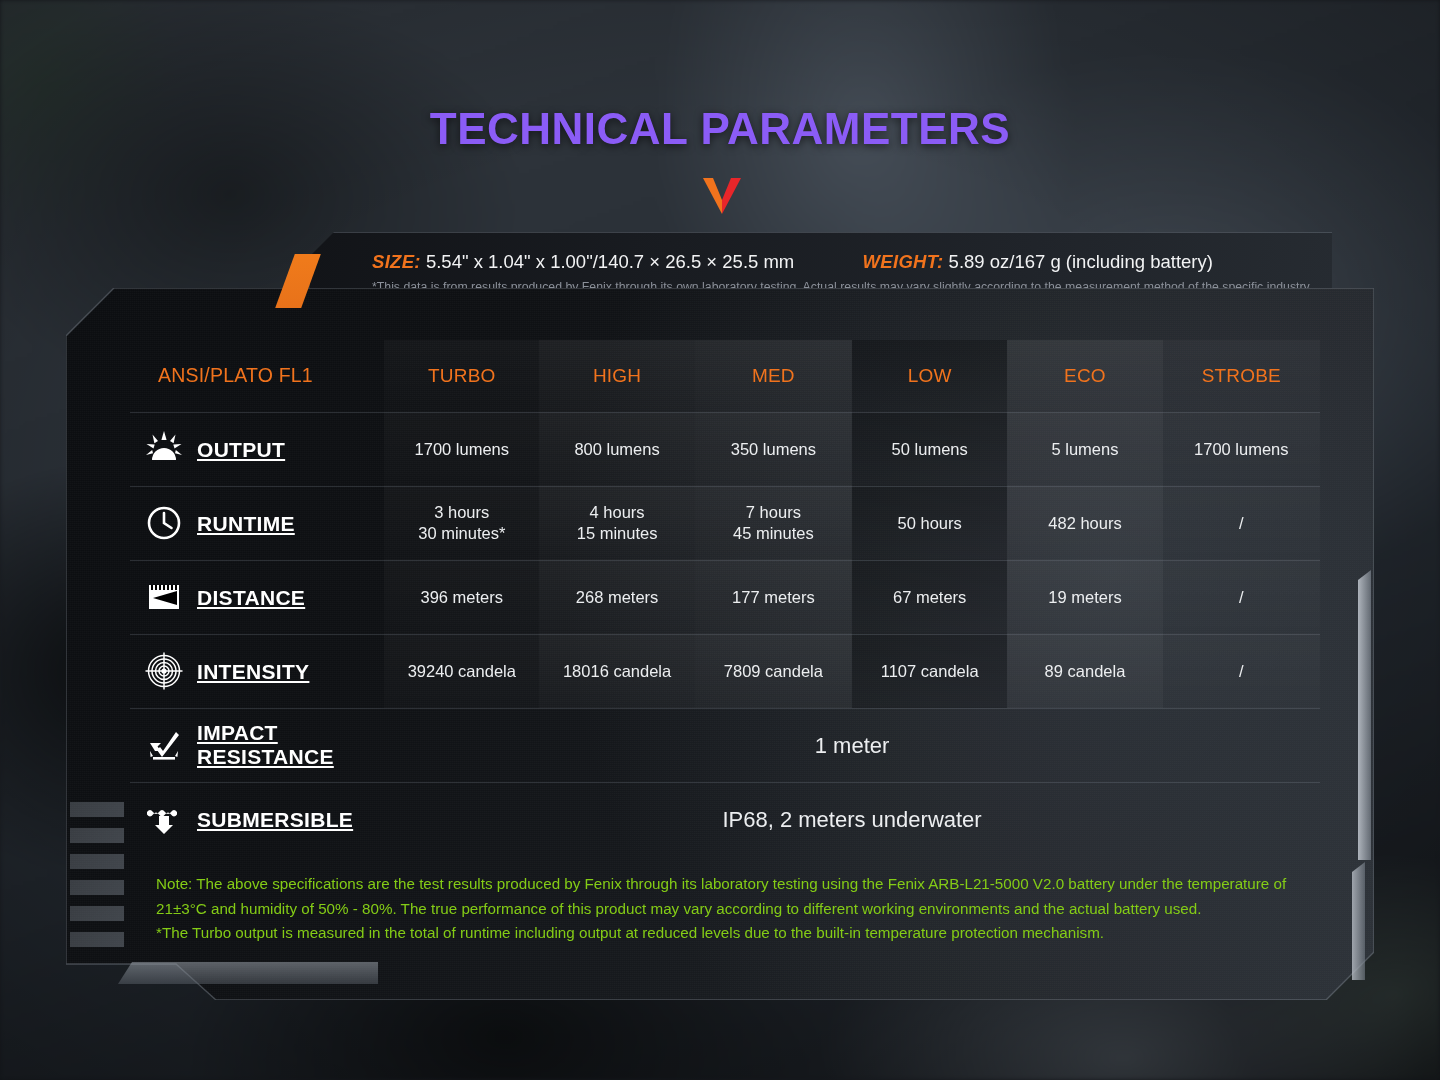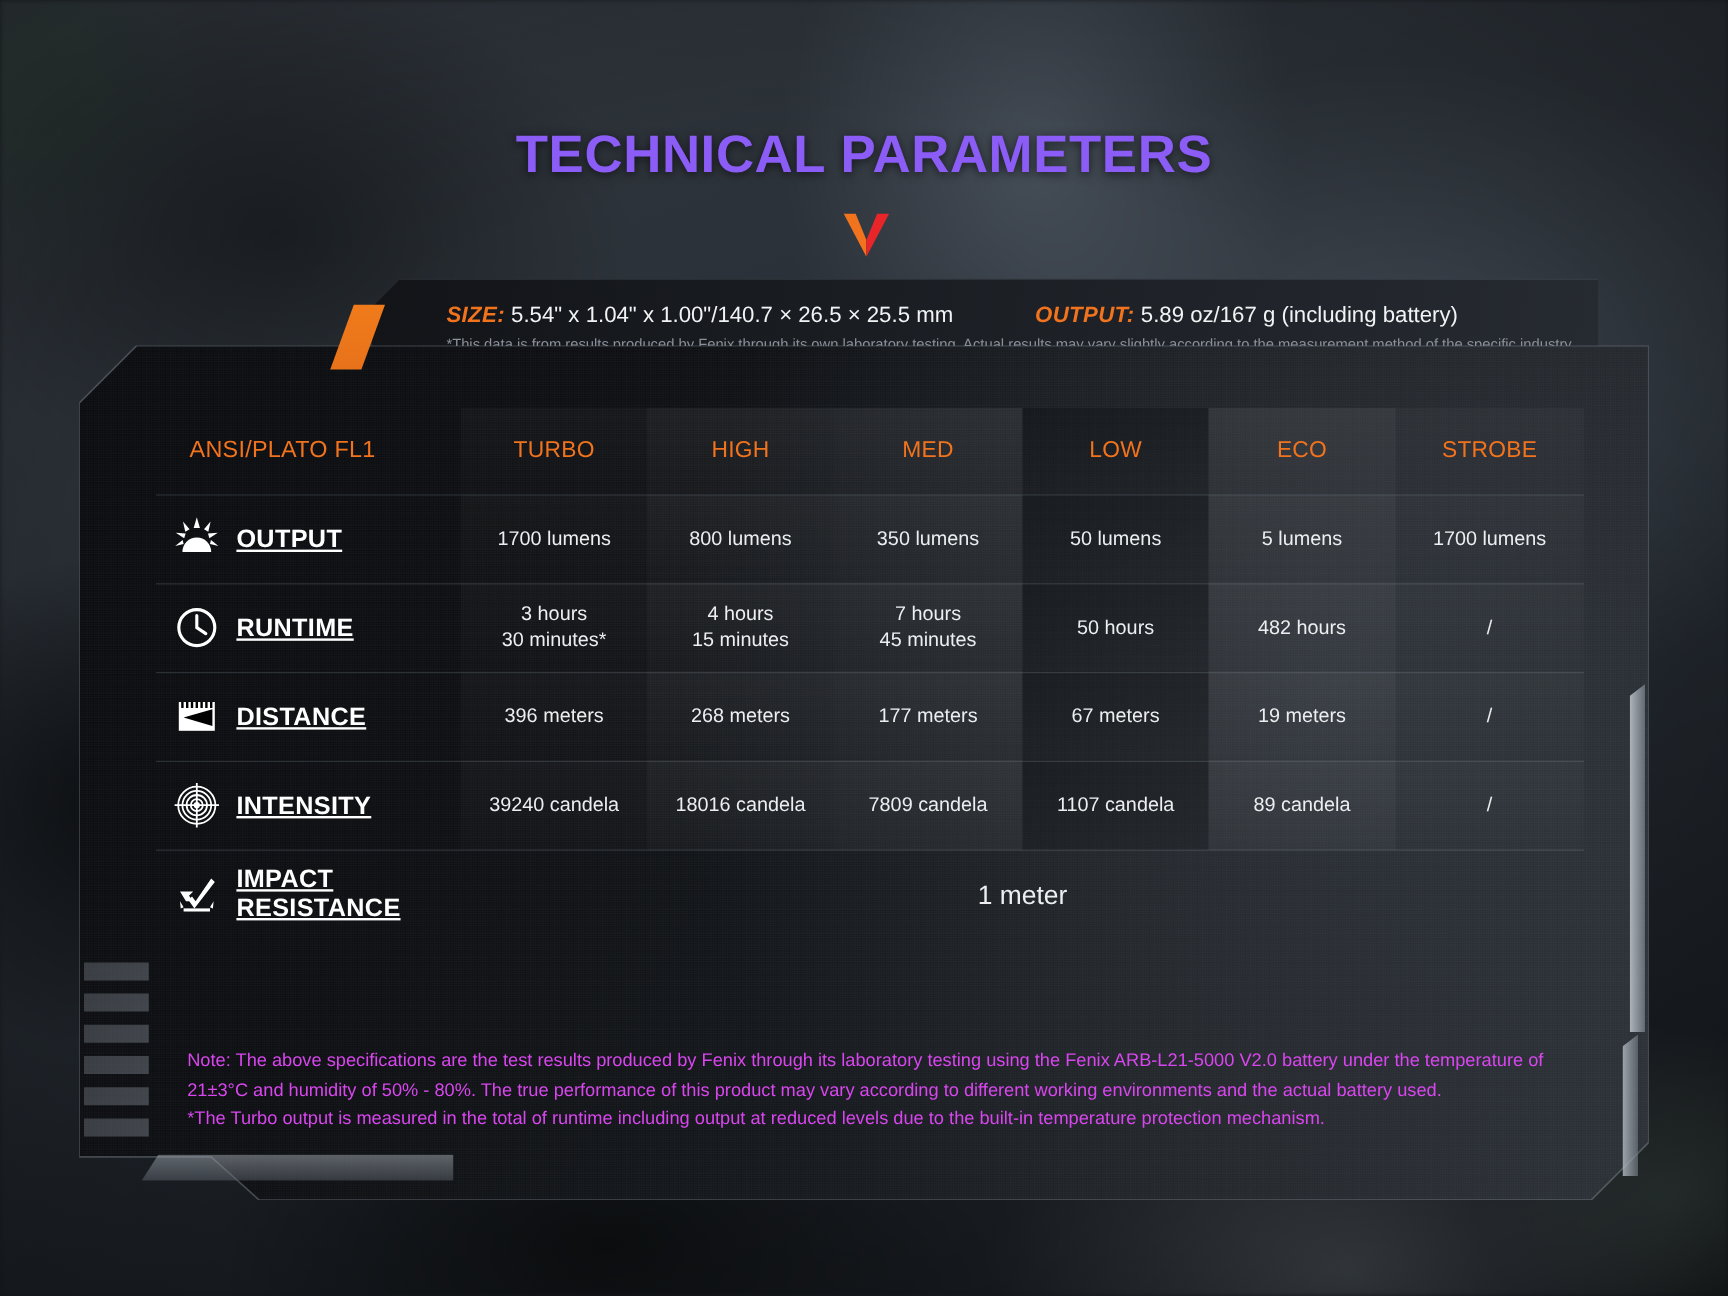--- a/index.html
+++ b/index.html
@@ -259,21 +259,21 @@
   .wide-cell { font-size: 22px; }
 
   
   .foot {
     position: absolute;
     left: 156px;
     top: 872px;
     width: 1166px;
     font-size: 15.2px;
     line-height: 24.5px;
-    color: #d946ef;
+    color: #84cc16;
     z-index: 6;
   }
 
   .icon { width: 40px; height: 40px; flex: 0 0 40px; display: block; }
 </style>
 </head>
 <body>
 
 <div class="bg-layer"></div>
 <div class="bg-vignette"></div>
@@ -286,21 +286,21 @@
     <polygon points="38,0 28,0 19,22 19,36" fill="#e8262a"></polygon>
   </svg>
 </div>
 
 <div class="spec-accent"></div>
 <div class="spec-panel">
   <div class="spec-line">
     <span class="spec-key">SIZE:</span>
     <span>5.54" x 1.04" x 1.00"/140.7 × 26.5 × 25.5 mm</span>
     <span class="spec-gap"></span>
-    <span class="spec-key">OUTPUT:</span>
+    <span class="spec-key">WEIGHT:</span>
     <span>5.89 oz/167 g (including battery)</span>
   </div>
   <div class="spec-note">*This data is from results produced by Fenix through its own laboratory testing. Actual results may vary slightly according to the measurement method of the specific industry performing said tests.</div>
 </div>
 
 <div class="table-panel"></div>
 
 <svg class="panel-hairline" viewBox="0 0 1308 712">
   <polygon points="0,48 48,0 1308,0 1308,664 1260,712 150,712 110,676 0,676" fill="none" stroke="rgba(160,170,182,0.34)" stroke-width="1.4"></polygon>
 </svg>
@@ -456,20 +456,34 @@
                 <polygon points="6,26 9,31 6.6,32"></polygon>
                 <polygon points="34,26 31,31 33.4,32"></polygon>
               </svg>
             </span>
             <span class="lbl-txt two"><span>IMPACT</span><br><span>RESISTANCE</span></span>
           </span>
         </td>
         <td class="wide-cell" colspan="6">1 meter</td>
       </tr>
 
+      <tr>
+        <td class="rowlabel">
+          <span class="lbl-inner">
+            <span class="icon">
+              <svg viewBox="0 0 40 40" width="40" height="40" fill="#fff">
+                <path d="M3 13 q3 -4 6 0 q3 4 6 0 q3 -4 6 0 q3 4 6 0 q3 -4 6 0 l0 2.6 q-3 4 -6 0 q-3 -4 -6 0 q-3 4 -6 0 q-3 -4 -6 0 q-3 4 -6 0 z"></path>
+                <polygon points="15,17 25,17 25,26 29,26 20,35 11,26 15,26"></polygon>
+              </svg>
+            </span>
+            <span class="lbl-txt">SUBMERSIBLE</span>
+          </span>
+        </td>
+        <td class="wide-cell" colspan="6">IP68, 2 meters underwater</td>
+      </tr>
 
     </tbody>
   </table>
 </div>
 
 <div class="foot">
   <div>Note: The above specifications are the test results produced by Fenix through its laboratory testing using the Fenix ARB-L21-5000 V2.0 battery under the temperature of 21±3°C and humidity of 50% - 80%. The true performance of this product may vary according to different working environments and the actual battery used.</div>
   <div>*The Turbo output is measured in the total of runtime including output at reduced levels due to the built-in temperature protection mechanism.</div>
 </div>
 

